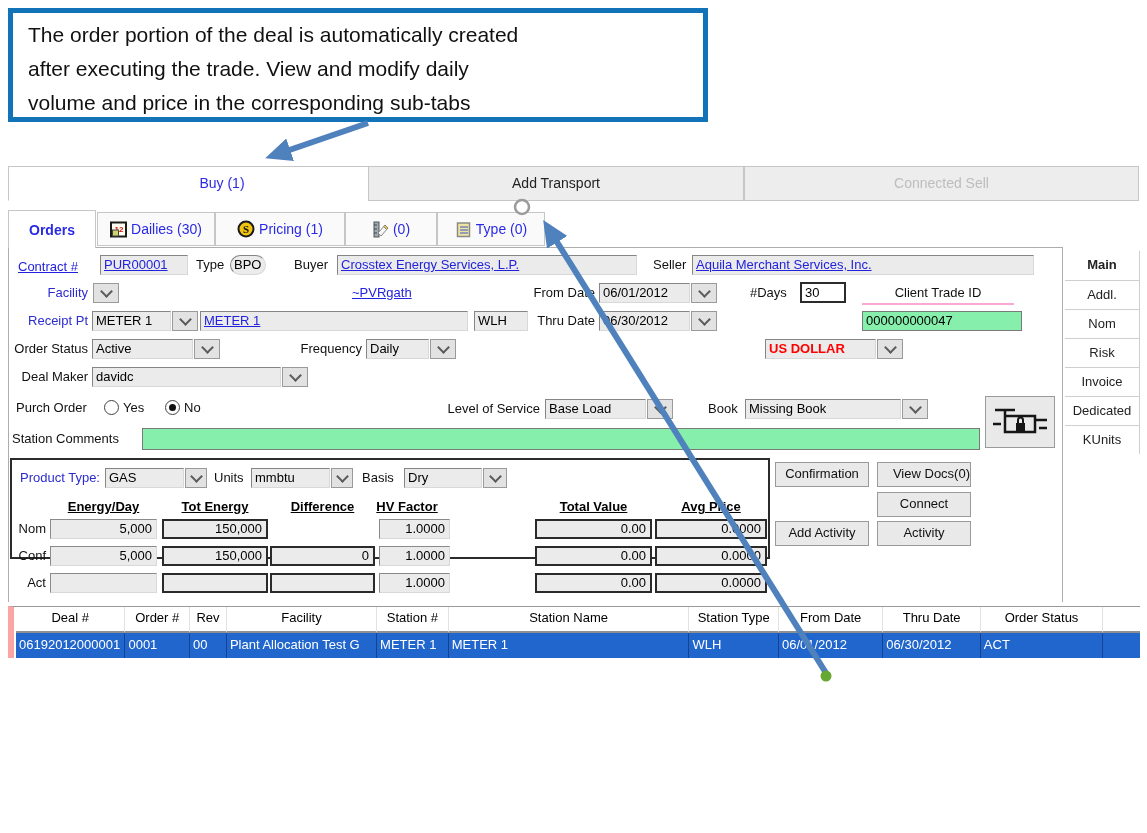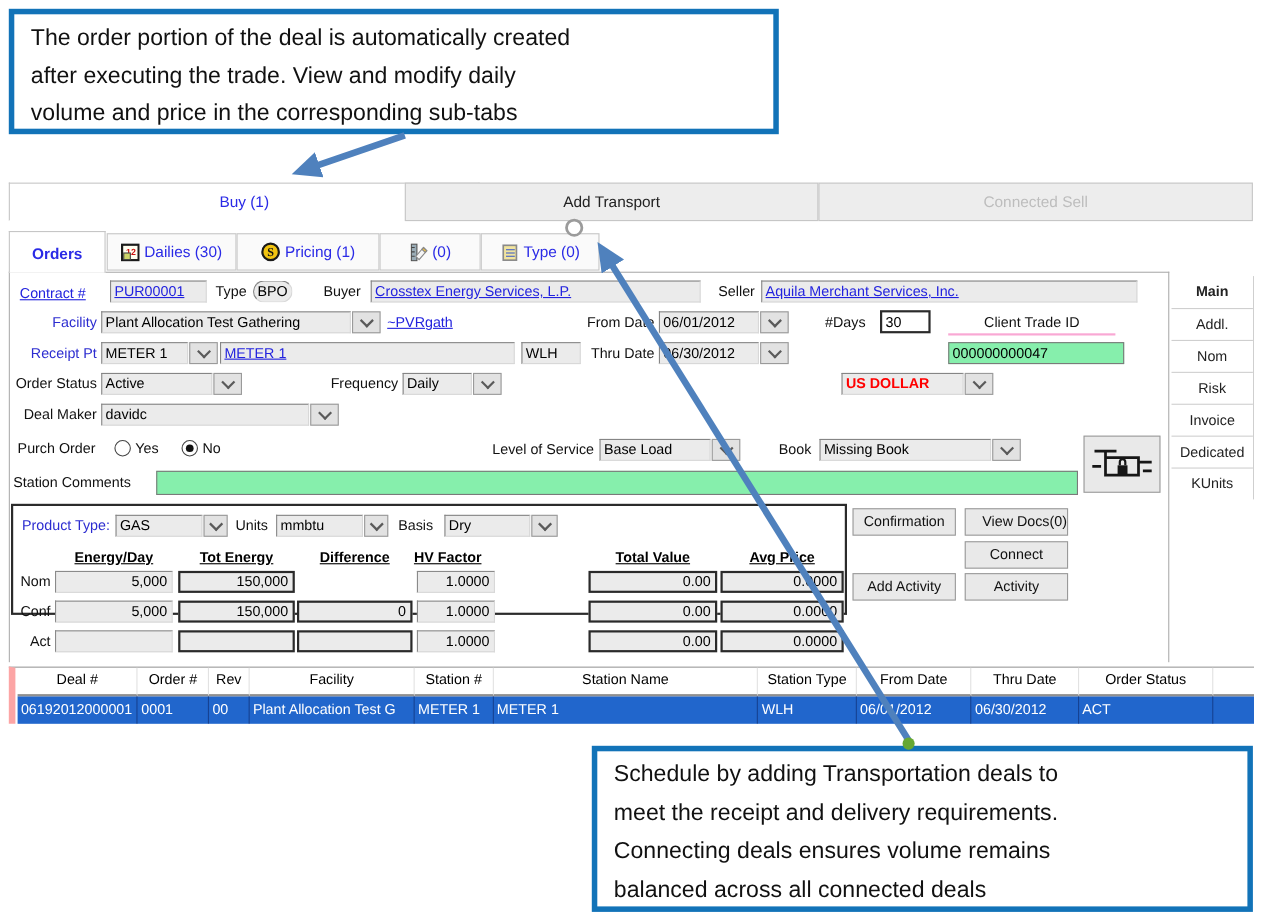--- a/index.html
+++ b/index.html
@@ -166,21 +166,20 @@
   <div class="field link ulink" style="left: 100px; top: 255px; width: 88px; color: rgb(34, 34, 222);">PUR00001</div>
   <div class="lbl" style="left:196px; top:255px;">Type</div>
   <div class="field" style="left:230px; top:255px; width:36px;border-radius:10px;">BPO</div>
   <div class="lbl" style="left:294px; top:255px;">Buyer</div>
   <div class="field link ulink" style="left: 337px; top: 255px; width: 300px; color: rgb(34, 34, 222);">Crosstex Energy Services, L.P.</div>
   <div class="lbl" style="left:653px; top:255px;">Seller</div>
   <div class="field link ulink" style="left: 692px; top: 255px; width: 342px; color: rgb(34, 34, 222);">Aquila Merchant Services, Inc.</div>
 
   <div class="lbl r bluelabel" style="left: 30px; top: 283px; width: 58px; color: rgb(44, 44, 208);">Facility</div>
   <div class="combo" style="left:92px; top:283px; width:254px;">
-    <div class="cfield">Plant Allocation Test Gathering</div>
     <div class="cbtn">
         <div class="chev"></div>
       </div>
   </div>
   <div class="lbl link ulink" style="left: 352px; top: 283px; color: rgb(34, 34, 222);">~PVRgath</div>
   <div class="lbl r" style="left:533px; top:283px; width:62px;">From Date</div>
   <div class="combo" style="left:599px; top:283px; width:118px;">
     <div class="cfield">06/01/2012</div>
     <div class="cbtn">
         <div class="chev"></div>
@@ -349,26 +348,20 @@
       <div class="gc" style="width:72px;">METER 1</div>
       <div class="gc" style="width:242px;">METER 1</div>
       <div class="gc" style="width:90px;">WLH</div>
       <div class="gc" style="width:105px;">06/01/2012</div>
       <div class="gc" style="width:98px;">06/30/2012</div>
       <div class="gc" style="width:123px;">ACT</div>
       <div class="gc" style="width:37px; border-right:none;"></div>
     </div>
   </div>
 
-  <div class="callout" style="left: 538px; top: 678px; width: 601px; height: 151px; border-color: rgb(18, 115, 184);">
-    <div class="callout-text" style="line-height:35px; padding:3px 15px;">Schedule by adding Transportation deals to
-meet the receipt and delivery requirements.
-Connecting deals ensures volume remains
-balanced across all connected deals</div>
-  </div>
 
   <svg class="overlay" width="1147" height="833">
     <defs>
       <marker id="ah" markerWidth="4.6" markerHeight="4.2" refX="3.2" refY="2" orient="auto" markerUnits="strokeWidth">
         <path d="M0 0 L4.4 2 L0 4 z" class="arrow-fill" fill="#4f81bd"></path>
       </marker>
     </defs>
     <line class="arrow-stroke" x1="368" y1="123" x2="272" y2="156" stroke="#4f81bd" stroke-width="6" marker-end="url(#ah)"></line>
     <line class="arrow-stroke" x1="826" y1="673" x2="547" y2="226" stroke="#4f81bd" stroke-width="6" marker-end="url(#ah)"></line>
     <circle cx="522" cy="207" r="7" fill="#ffffff" stroke="#9b9b9b" stroke-width="2.5"></circle>

